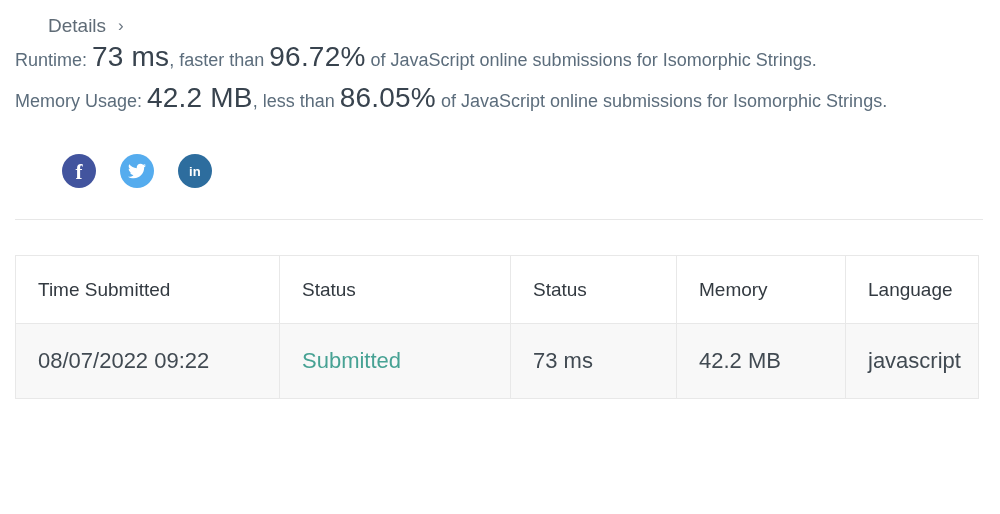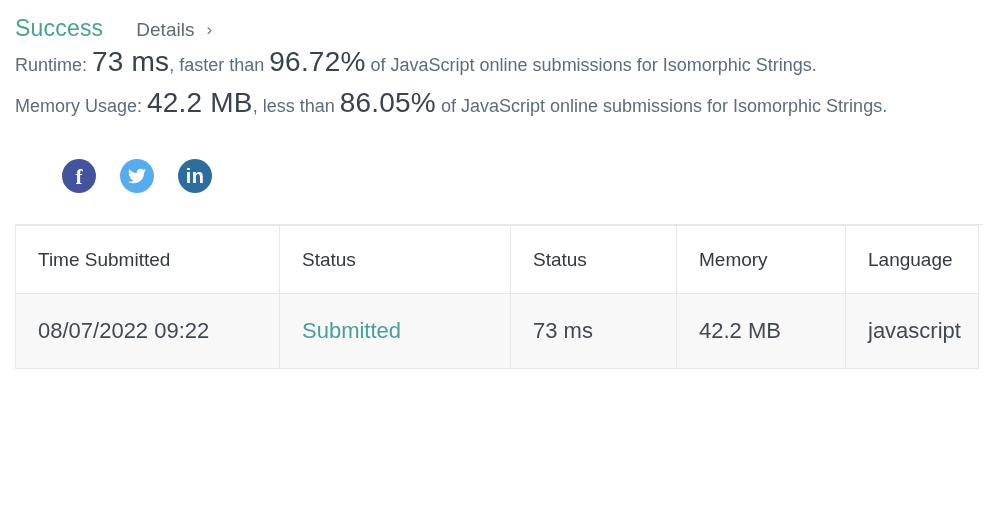--- a/index.html
+++ b/index.html
@@ -28,41 +28,40 @@
   .share-label { font-size: 19px; color: #5c6d7c; }
   .share-icons { display: flex; align-items: center; margin-left: 47px; gap: 24px; }
   .share-btn {
     width: 34px; height: 34px; border-radius: 50%;
     display: flex; align-items: center; justify-content: center; cursor: pointer;
   }
   .share-btn.facebook { background: #42549e; }
   .share-btn.twitter  { background: #55acee; }
   .share-btn.linkedin { background: #2d6d9e; }
   .fb-glyph { color: #ffffff; font-size: 21px; font-weight: bold; font-family: "Liberation Serif", serif; line-height: 1; margin-top: 3px; }
-  .in-glyph { color: #ffffff; font-size: 20px; font-weight: bold; line-height: 1; letter-spacing: .3px; }
+  .in-glyph { color: #ffffff; font-size: 13px; font-weight: bold; line-height: 1; letter-spacing: .3px; }
 
   
   .divider { height: 1px; background: #e7e7e7; margin-top: 31px; width: 968px; }
 
   
-  .submissions-table { border-collapse: collapse; table-layout: fixed; width: 963px; }
+  .submissions-table { border-collapse: collapse; margin-top: 35px; table-layout: fixed; width: 963px; }
   .submissions-table th, .submissions-table td {
     border: 1px solid #e8e8e8; text-align: left; padding-left: 22px; font-weight: 400;
   }
   .submissions-table th { height: 68px; font-size: 19px; color: #333a41; background: #ffffff; }
   .submissions-table td { height: 75px; font-size: 22px; color: #414a52; background: #f8f8f8; }
   .status-accepted { color: #47a294; cursor: pointer; }
   .col-time { width: 264px; } .col-status { width: 231px; } .col-runtime { width: 166px; }
   .col-memory { width: 169px; } .col-language { width: 133px; }
 </style>
 </head>
 <body>
 
 <div class="result-header">
-  <span class="success-title">Success</span>
   <a class="details-link">
     <span>Details</span>
     <span class="details-chevron">›</span>
   </a>
 </div>
 
 <p class="stat-line">
   <span>Runtime: </span><span class="stat-big">73 ms</span><span>, faster than </span><span class="stat-big">96.72%</span><span> of JavaScript online submissions for Isomorphic Strings.</span>
 </p>
 

